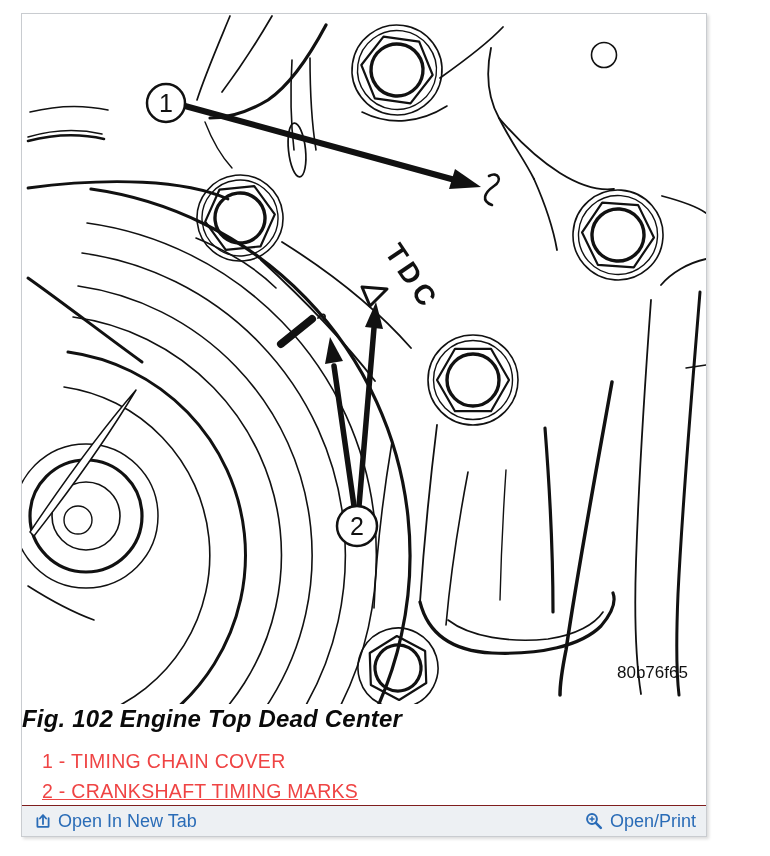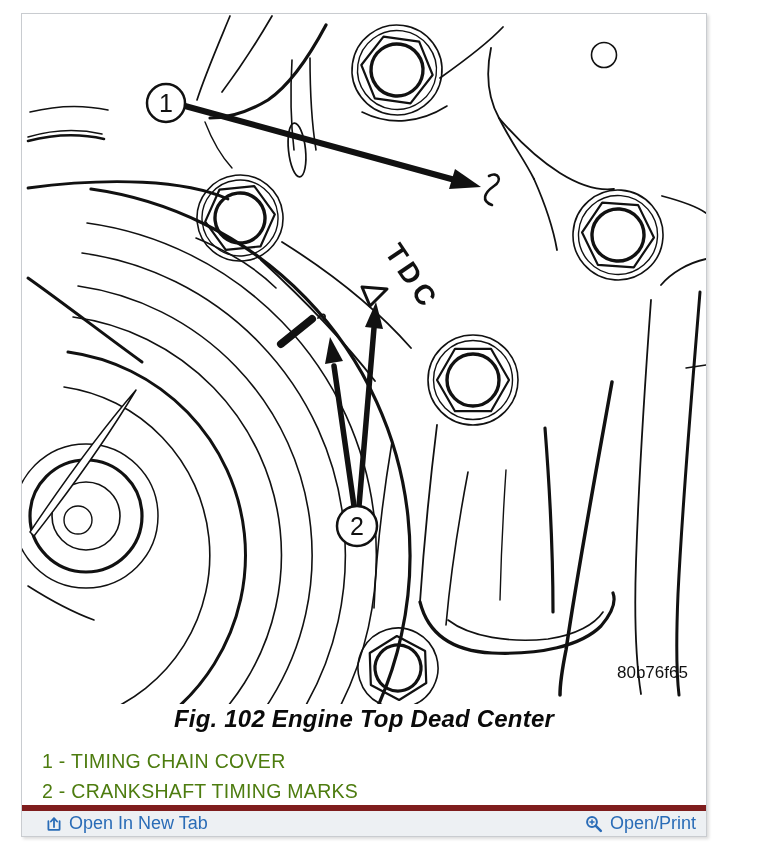--- a/index.html
+++ b/index.html
@@ -15,32 +15,32 @@
   .art path, .art circle, .art ellipse, .art line, .art polyline {
       fill:none; stroke:#111; stroke-linecap:round; stroke-linejoin:round; }
   .art .head { fill:#111; stroke:none; }
   .art .bubble { fill:#fff; stroke:#111; stroke-width:2.5; }
   .art text { fill:#111; stroke:none; }
   .art .callout-num { font:400 25px "Liberation Sans", sans-serif; text-anchor:middle; }
   .art .tdc { font:700 28px "Liberation Sans", sans-serif; letter-spacing:5px; }
   .art .code { font:400 17px "Liberation Sans", sans-serif; }
   .art .occlude { fill:#fff; }
 
-  .caption { position:absolute; top:691px; left:0; width:100%; text-align:center;
+  .caption { position:absolute; top:691px; left:0; width:100%; 
              font:italic 700 24px "Liberation Sans", sans-serif; color:#0a0a0a;
              letter-spacing:.2px; }
   .legend-row { position:absolute; left:20px; font:400 19.5px "Liberation Sans", sans-serif;
-                color:#4d7c0f; letter-spacing:.3px; white-space:nowrap; }
+                color:#ef4444; letter-spacing:.3px; white-space:nowrap; }
   .legend-row.r1 { top:736px; }
-  .legend-row.r2 { top:766px; }
+  .legend-row.r2 { top:766px;text-decoration:underline; }
 
   .bar { position:absolute; left:0; right:0; bottom:0; height:31px;
-         background:#edf0f3; border-top:6px solid #7f1d1d;
+         background:#edf0f3; border-top:1px solid #7f1d1d;
          display:flex; align-items:center; justify-content:space-between;
-         padding:0 10px 0 24px; }
+         padding:0 10px 0 13px; }
   .bar a { display:flex; align-items:center; gap:7px; text-decoration:none;
            color:#2a6cb7; font:400 18px "Liberation Sans", sans-serif; cursor:pointer; }
   .bar svg { display:block; }
 </style>
 </head>
 <body>
 
 <div class="page">
   <div class="frame">
 

